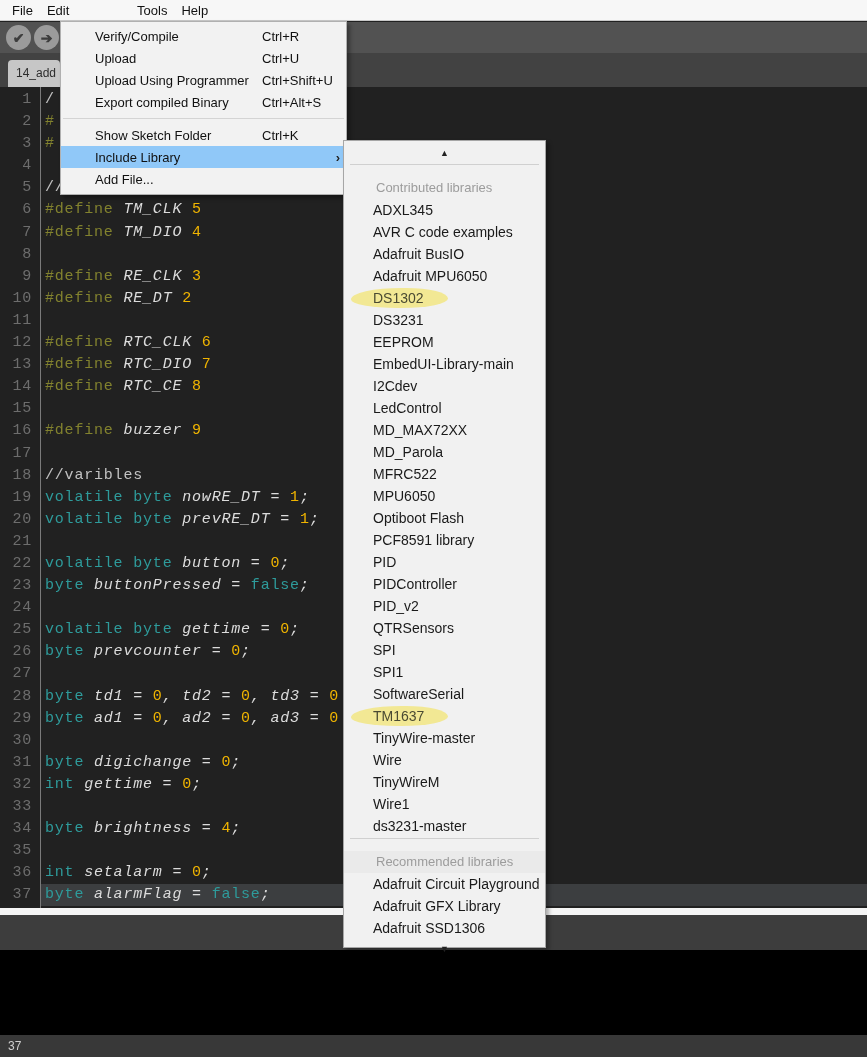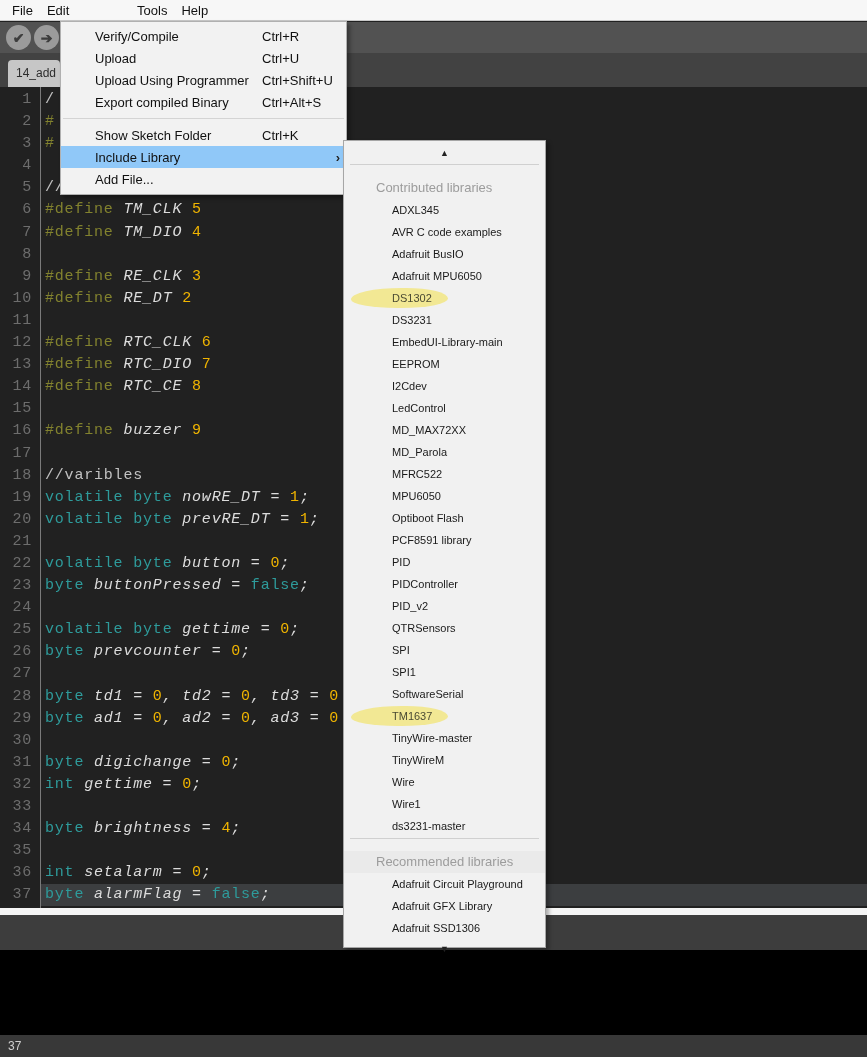--- a/index.html
+++ b/index.html
@@ -47,21 +47,21 @@
   .menu-row.hl { background:#90c8f8; }
   .menu-sep { height:1px; background:#d4d4d4; margin:5px 2px; }
   .submenu-arrow { position:absolute; right:6px; font-size:13px; color:#222; font-weight:bold; }
 
   
   .submenu { position:absolute; left:343px; top:140px; width:203px; height:808px; background:#f1f1f1; border:1px solid #a6a6a6; box-shadow:3px 3px 4px rgba(0,0,0,0.3); z-index:50; padding-top:2px; }
   .sub-scroll { height:20px; display:flex; align-items:center; justify-content:center; font-size:9px; color:#222; }
   .sub-sep { height:1px; background:#d0d0d0; margin:1px 6px; }
   .sub-header { height:22px; line-height:22px; padding-left:32px; font-size:13px; color:#9c9c9c; white-space:nowrap;margin-top:12px; }
   .sub-header.shaded { background:#eaeaea; }
-  .sub-item { position:relative; height:22px; line-height:22px; padding-left:48px; font-size:11px; color:#1a1a1a; white-space:nowrap; }
+  .sub-item { position:relative; height:22px; line-height:22px; padding-left:29px; font-size:14px; color:#1a1a1a; white-space:nowrap; }
   .sub-item .itm-label { position:relative; z-index:2; }
   .sub-item.hl .itm-label { color:#4a4a33; }
   .hl-blob { position:absolute; left:7px; top:1px; width:97px; height:20px; background:#f2e894; border-radius:55% 45% 50% 50% / 60% 55% 50% 45%; z-index:1; }
 </style>
 </head>
 <body>
 
 <div class="window">
 
   <div class="menubar" id="menubar">
@@ -168,41 +168,41 @@
   <div class="submenu" id="librarymenu">
       <div class="sub-scroll">▲</div>
       <div class="sub-sep"></div>
       <div class="sub-header">Contributed libraries</div>
       <div class="sub-item"><span class="itm-label">ADXL345</span></div>
       <div class="sub-item"><span class="itm-label">AVR C code examples</span></div>
       <div class="sub-item"><span class="itm-label">Adafruit BusIO</span></div>
       <div class="sub-item"><span class="itm-label">Adafruit MPU6050</span></div>
       <div class="sub-item hl"><span class="hl-blob"></span><span class="itm-label">DS1302</span></div>
       <div class="sub-item"><span class="itm-label">DS3231</span></div>
+      <div class="sub-item"><span class="itm-label">EEPROM</span></div>
       <div class="sub-item"><span class="itm-label">EmbedUI-Library-main</span></div>
-      <div class="sub-item"><span class="itm-label">EEPROM</span></div>
       <div class="sub-item"><span class="itm-label">I2Cdev</span></div>
       <div class="sub-item"><span class="itm-label">LedControl</span></div>
       <div class="sub-item"><span class="itm-label">MD_MAX72XX</span></div>
       <div class="sub-item"><span class="itm-label">MD_Parola</span></div>
       <div class="sub-item"><span class="itm-label">MFRC522</span></div>
       <div class="sub-item"><span class="itm-label">MPU6050</span></div>
       <div class="sub-item"><span class="itm-label">Optiboot Flash</span></div>
       <div class="sub-item"><span class="itm-label">PCF8591 library</span></div>
       <div class="sub-item"><span class="itm-label">PID</span></div>
       <div class="sub-item"><span class="itm-label">PIDController</span></div>
       <div class="sub-item"><span class="itm-label">PID_v2</span></div>
       <div class="sub-item"><span class="itm-label">QTRSensors</span></div>
       <div class="sub-item"><span class="itm-label">SPI</span></div>
       <div class="sub-item"><span class="itm-label">SPI1</span></div>
       <div class="sub-item"><span class="itm-label">SoftwareSerial</span></div>
       <div class="sub-item hl"><span class="hl-blob"></span><span class="itm-label">TM1637</span></div>
       <div class="sub-item"><span class="itm-label">TinyWire-master</span></div>
+      <div class="sub-item"><span class="itm-label">Wire</span></div>
       <div class="sub-item"><span class="itm-label">TinyWireM</span></div>
-      <div class="sub-item"><span class="itm-label">Wire</span></div>
       <div class="sub-item"><span class="itm-label">Wire1</span></div>
       <div class="sub-item"><span class="itm-label">ds3231-master</span></div>
       <div class="sub-sep"></div>
       <div class="sub-header shaded">Recommended libraries</div>
       <div class="sub-item"><span class="itm-label">Adafruit Circuit Playground</span></div>
       <div class="sub-item"><span class="itm-label">Adafruit GFX Library</span></div>
       <div class="sub-item"><span class="itm-label">Adafruit SSD1306</span></div>
       <div class="sub-scroll">▼</div>
     </div>
 

